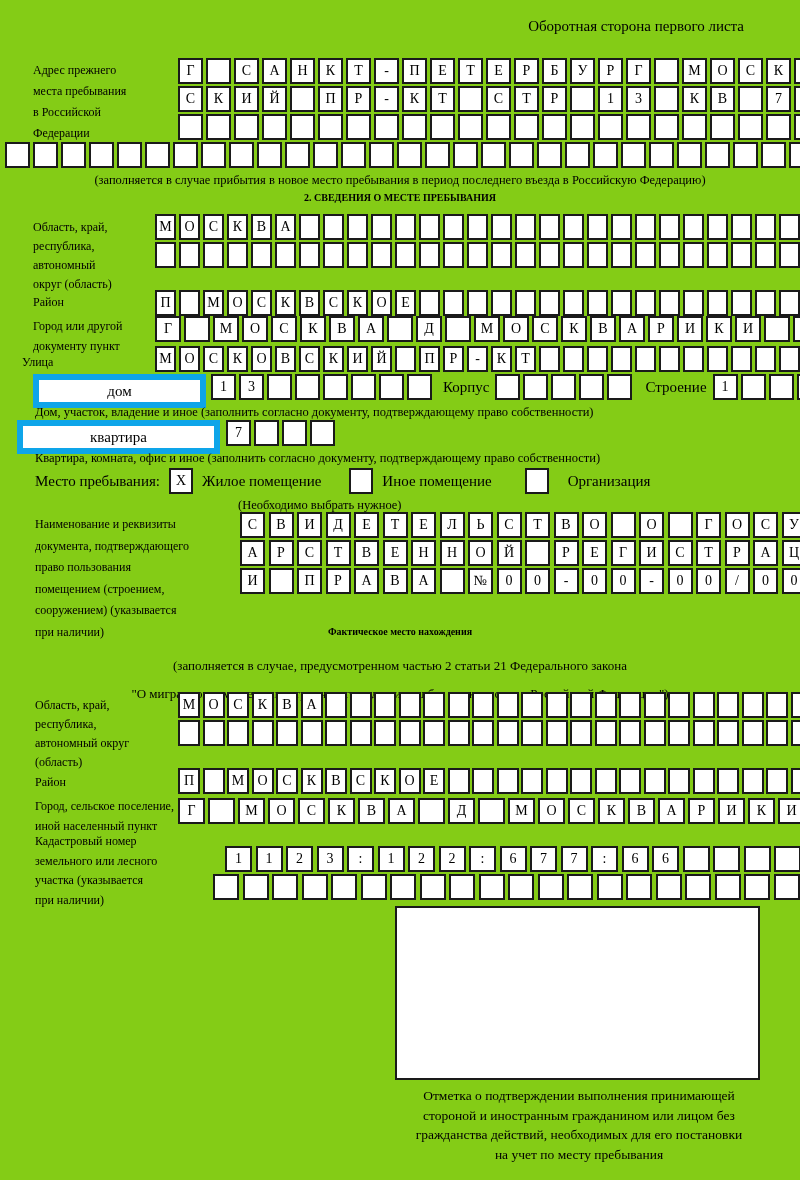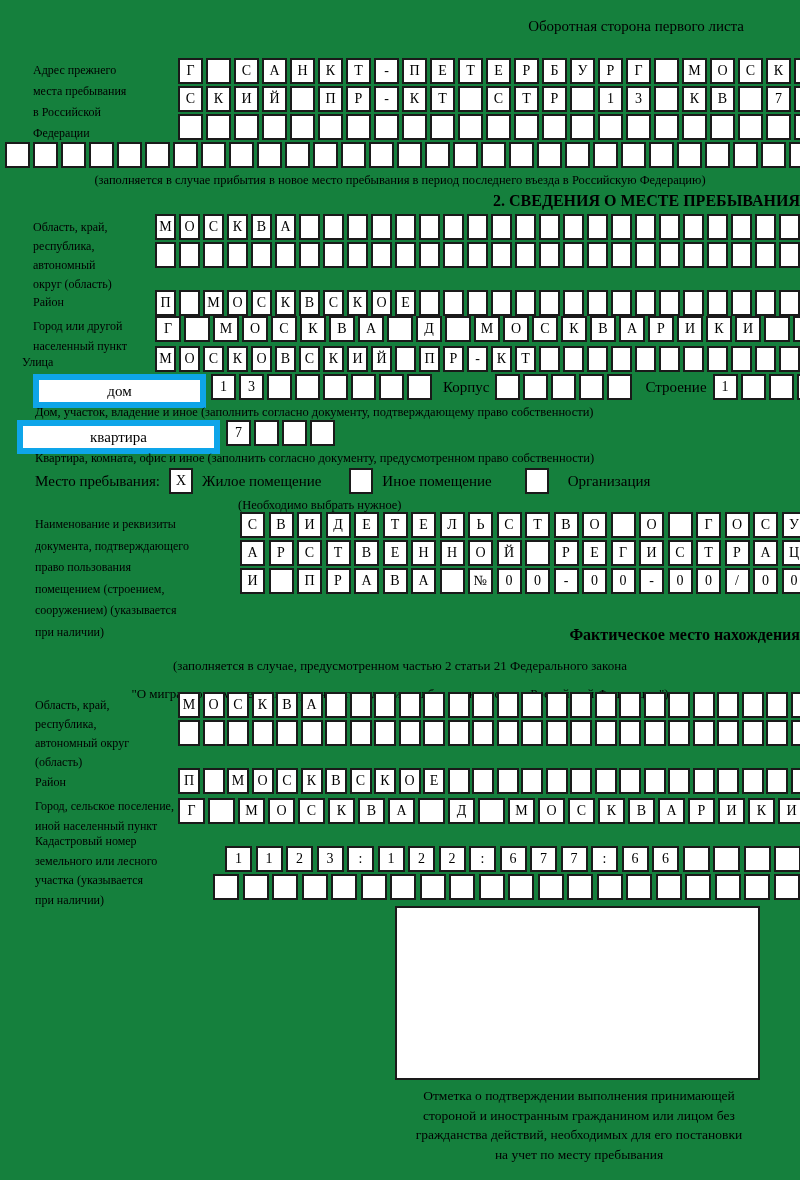--- a/index.html
+++ b/index.html
@@ -1,21 +1,21 @@
 <!DOCTYPE html>
 <html><head>
 <meta charset="utf-8">
 <style>
   html,body{margin:0;padding:0;background:#fff;}
-  #page{position:relative;width:800px;height:1180px;background:#15803d;color:#000;
+  #page{position:relative;width:800px;height:1180px;background:#84cc16;color:#000;
         font-family:"Liberation Serif","DejaVu Serif",serif;overflow:hidden;}
   .abs{position:absolute;}
   .lbl{position:absolute;font-size:12px;line-height:21px;white-space:pre-line;}
   .note{position:absolute;font-size:12.5px;line-height:16px;white-space:pre-line;}
-  .title{position:absolute;width:800px;text-align:right;font-weight:bold;font-size:16px;}
+  .title{position:absolute;width:800px;text-align:center;font-weight:bold;font-size:10px;}
   .cellrow{display:flex;}
   .cell{flex:none;height:22px;border:2px solid #1a1a1a;display:flex;align-items:center;
         justify-content:center;font-size:14px;background:#fff;}
   .cw21 .cell{width:21px;}
   .cw17 .cell{width:17px;}  .cw22 .cell{width:22px;}
   .cw18 .cell{width:18px;}  .cw23 .cell{width:23px;}
   .g3{column-gap:3px;} .g25{column-gap:2.5px;} .g35{column-gap:3.5px;}
   .wbox{flex:none;height:22px;border:6px solid #0ea5e9;display:flex;align-items:center;
         justify-content:center;font-size:15px;background:#fff;}
   .hrow{position:absolute;display:flex;align-items:flex-start;}
@@ -233,21 +233,21 @@
       <div class="cell"></div>
       <div class="cell"></div>
       <div class="cell"></div>
       <div class="cell"></div>
       <div class="cell"></div>
       <div class="cell"></div>
       <div class="cell"></div>
     </div>
 
   <div class="lbl" style="top:316px;left:33px;width:122px;line-height:20px;">Город или другой
-населенный пункт</div>
+документу пункт</div>
   <div class="abs cellrow cw22 g3" style="top:316px;left:155px;">
       <div class="cell">Г</div>
       <div class="cell"></div>
       <div class="cell">М</div>
       <div class="cell">О</div>
       <div class="cell">С</div>
       <div class="cell">К</div>
       <div class="cell">В</div>
       <div class="cell">А</div>
       <div class="cell"></div>
@@ -334,21 +334,21 @@
     <div class="wbox" style="width:191px;">
       <span>квартира</span>
     </div>
     <div class="cellrow cw21 g3" style="margin-left:6px;">
         <div class="cell">7</div>
         <div class="cell"></div>
         <div class="cell"></div>
         <div class="cell"></div>
       </div>
   </div>
-  <div class="note" style="top:450px;left:35px;">Квартира, комната, офис и иное (заполнить согласно документу, предусмотренном право собственности)</div>
+  <div class="note" style="top:450px;left:35px;">Квартира, комната, офис и иное (заполнить согласно документу, подтверждающему право собственности)</div>
 
   <div class="hrow" style="top:468px;left:35px;align-items:center;">
     <div class="inl">Место пребывания:</div>
     <div class="chk" style="margin-left:9px;">X</div>
     <div class="inl" style="margin-left:9px;">Жилое помещение</div>
     <div class="chk" style="margin-left:28px;"></div>
     <div class="inl" style="margin-left:9px;">Иное помещение</div>
     <div class="chk" style="margin-left:33px;"></div>
     <div class="inl" style="margin-left:19px;">Организация</div>
   </div>

